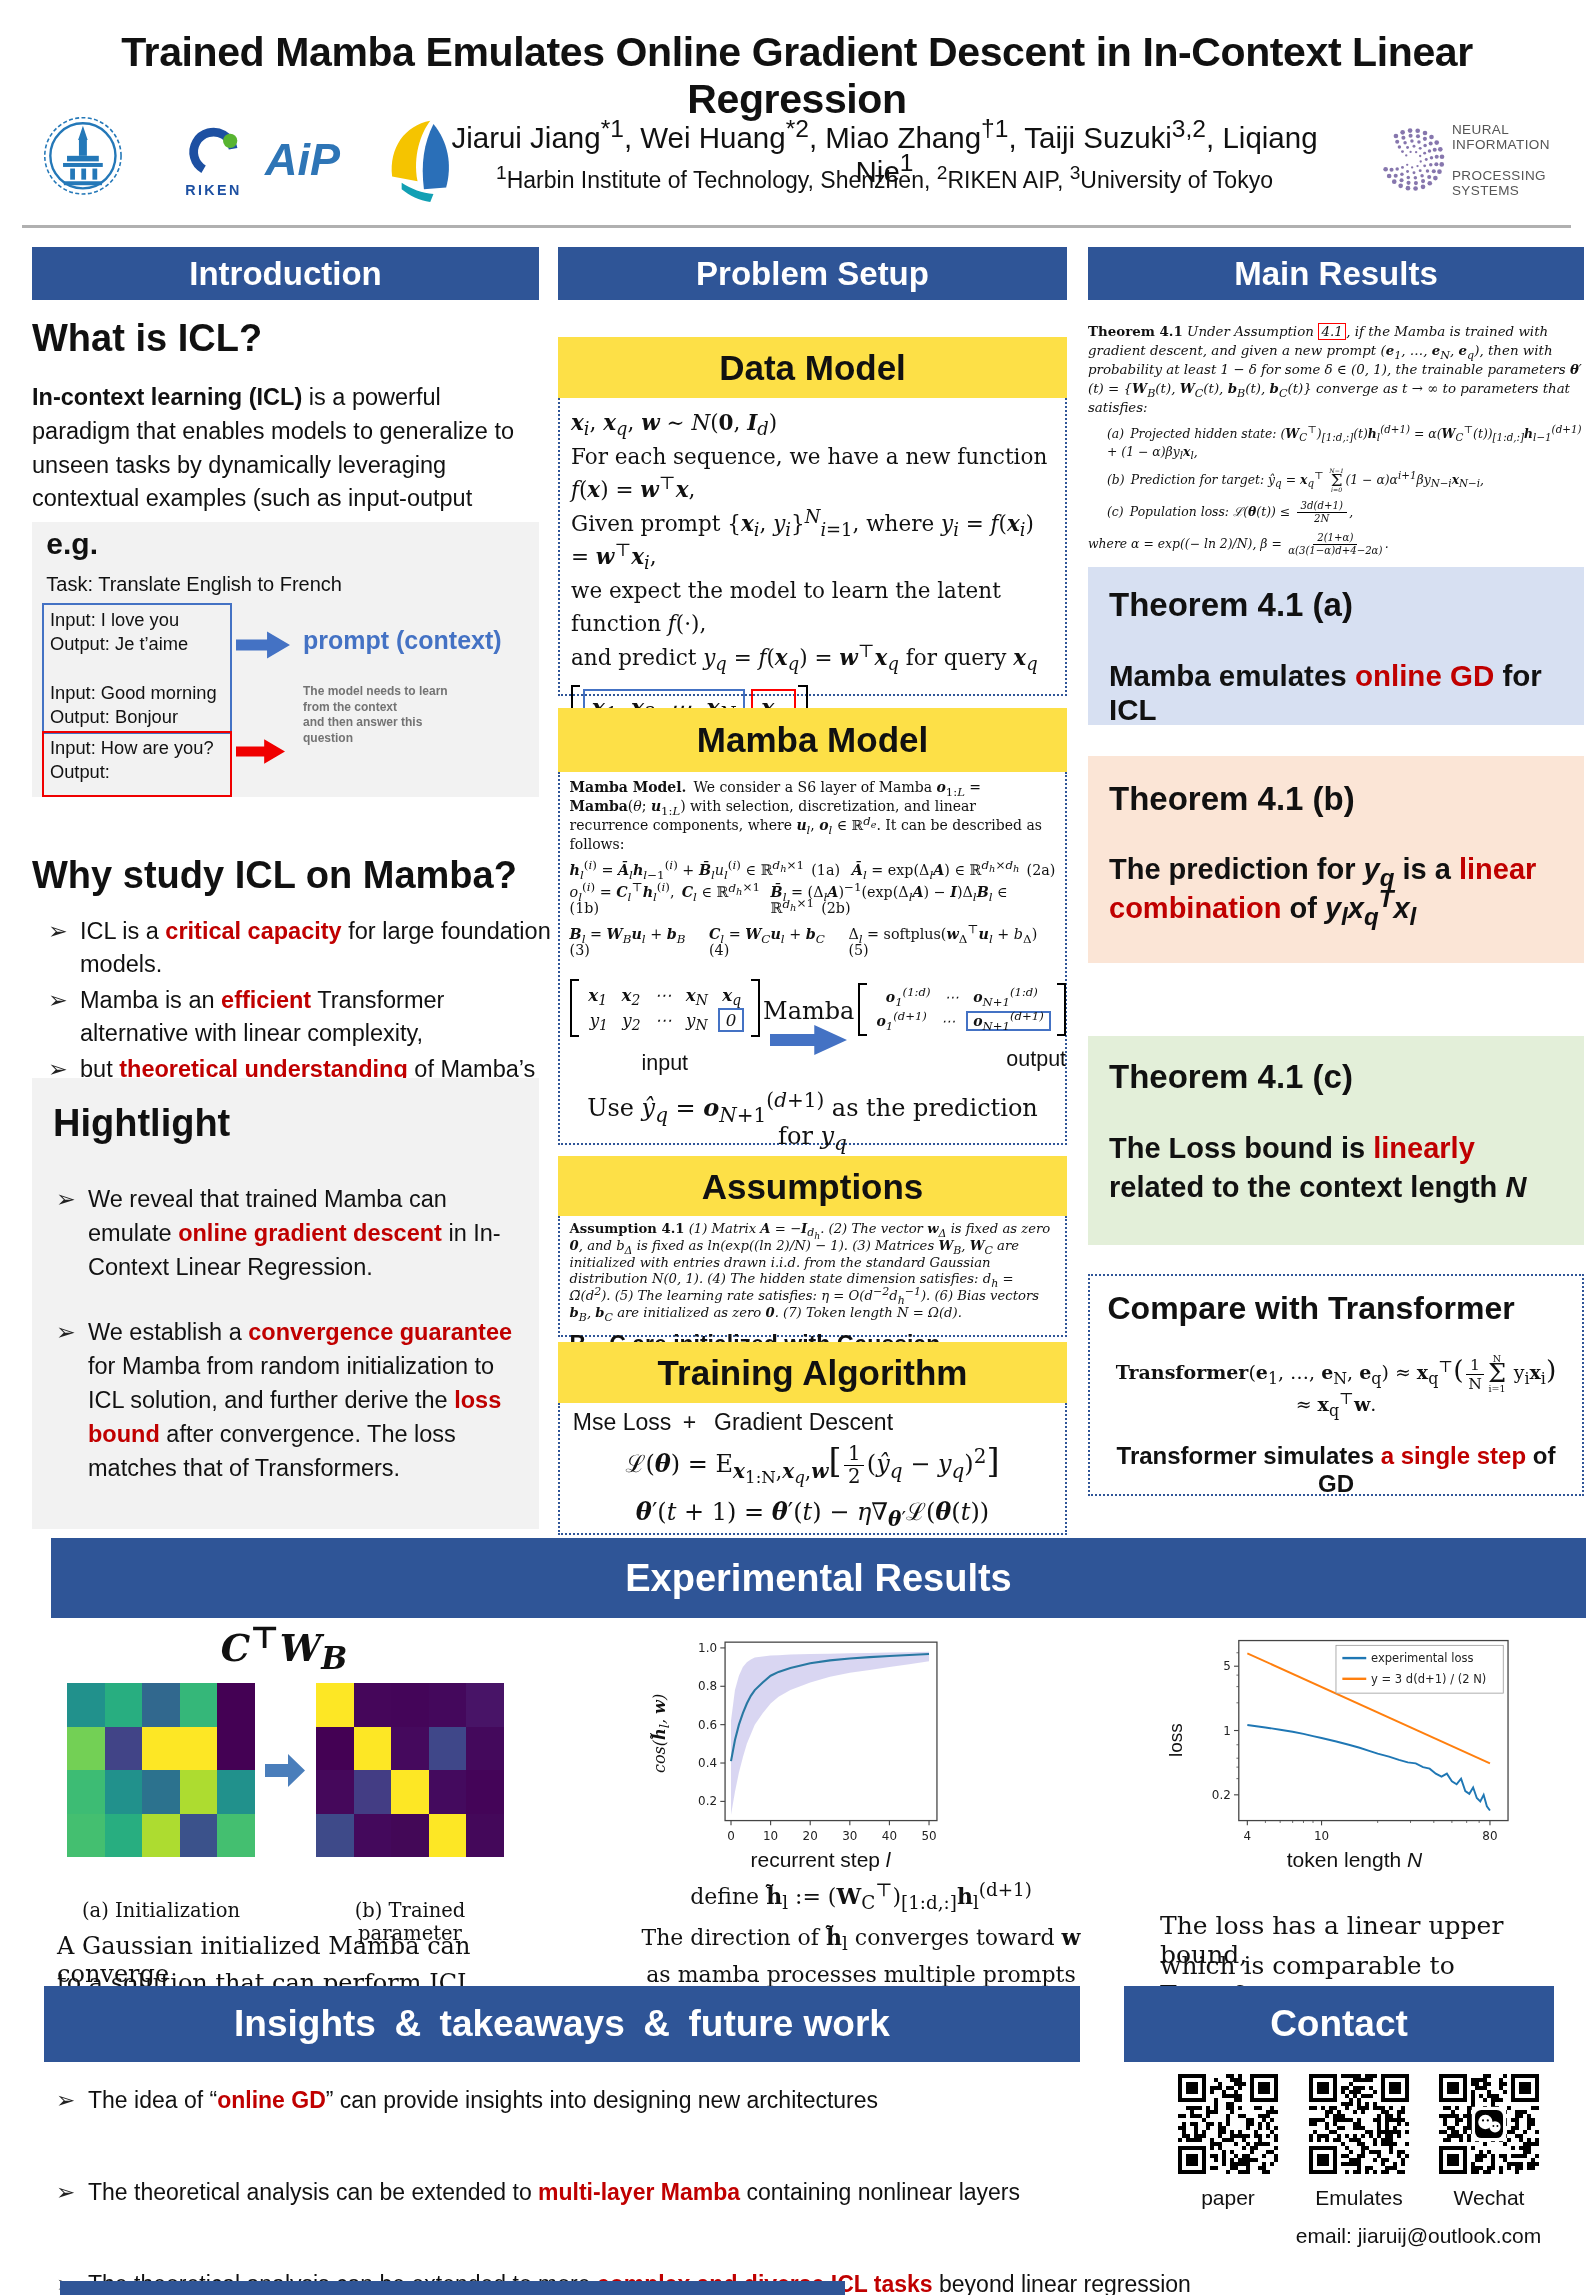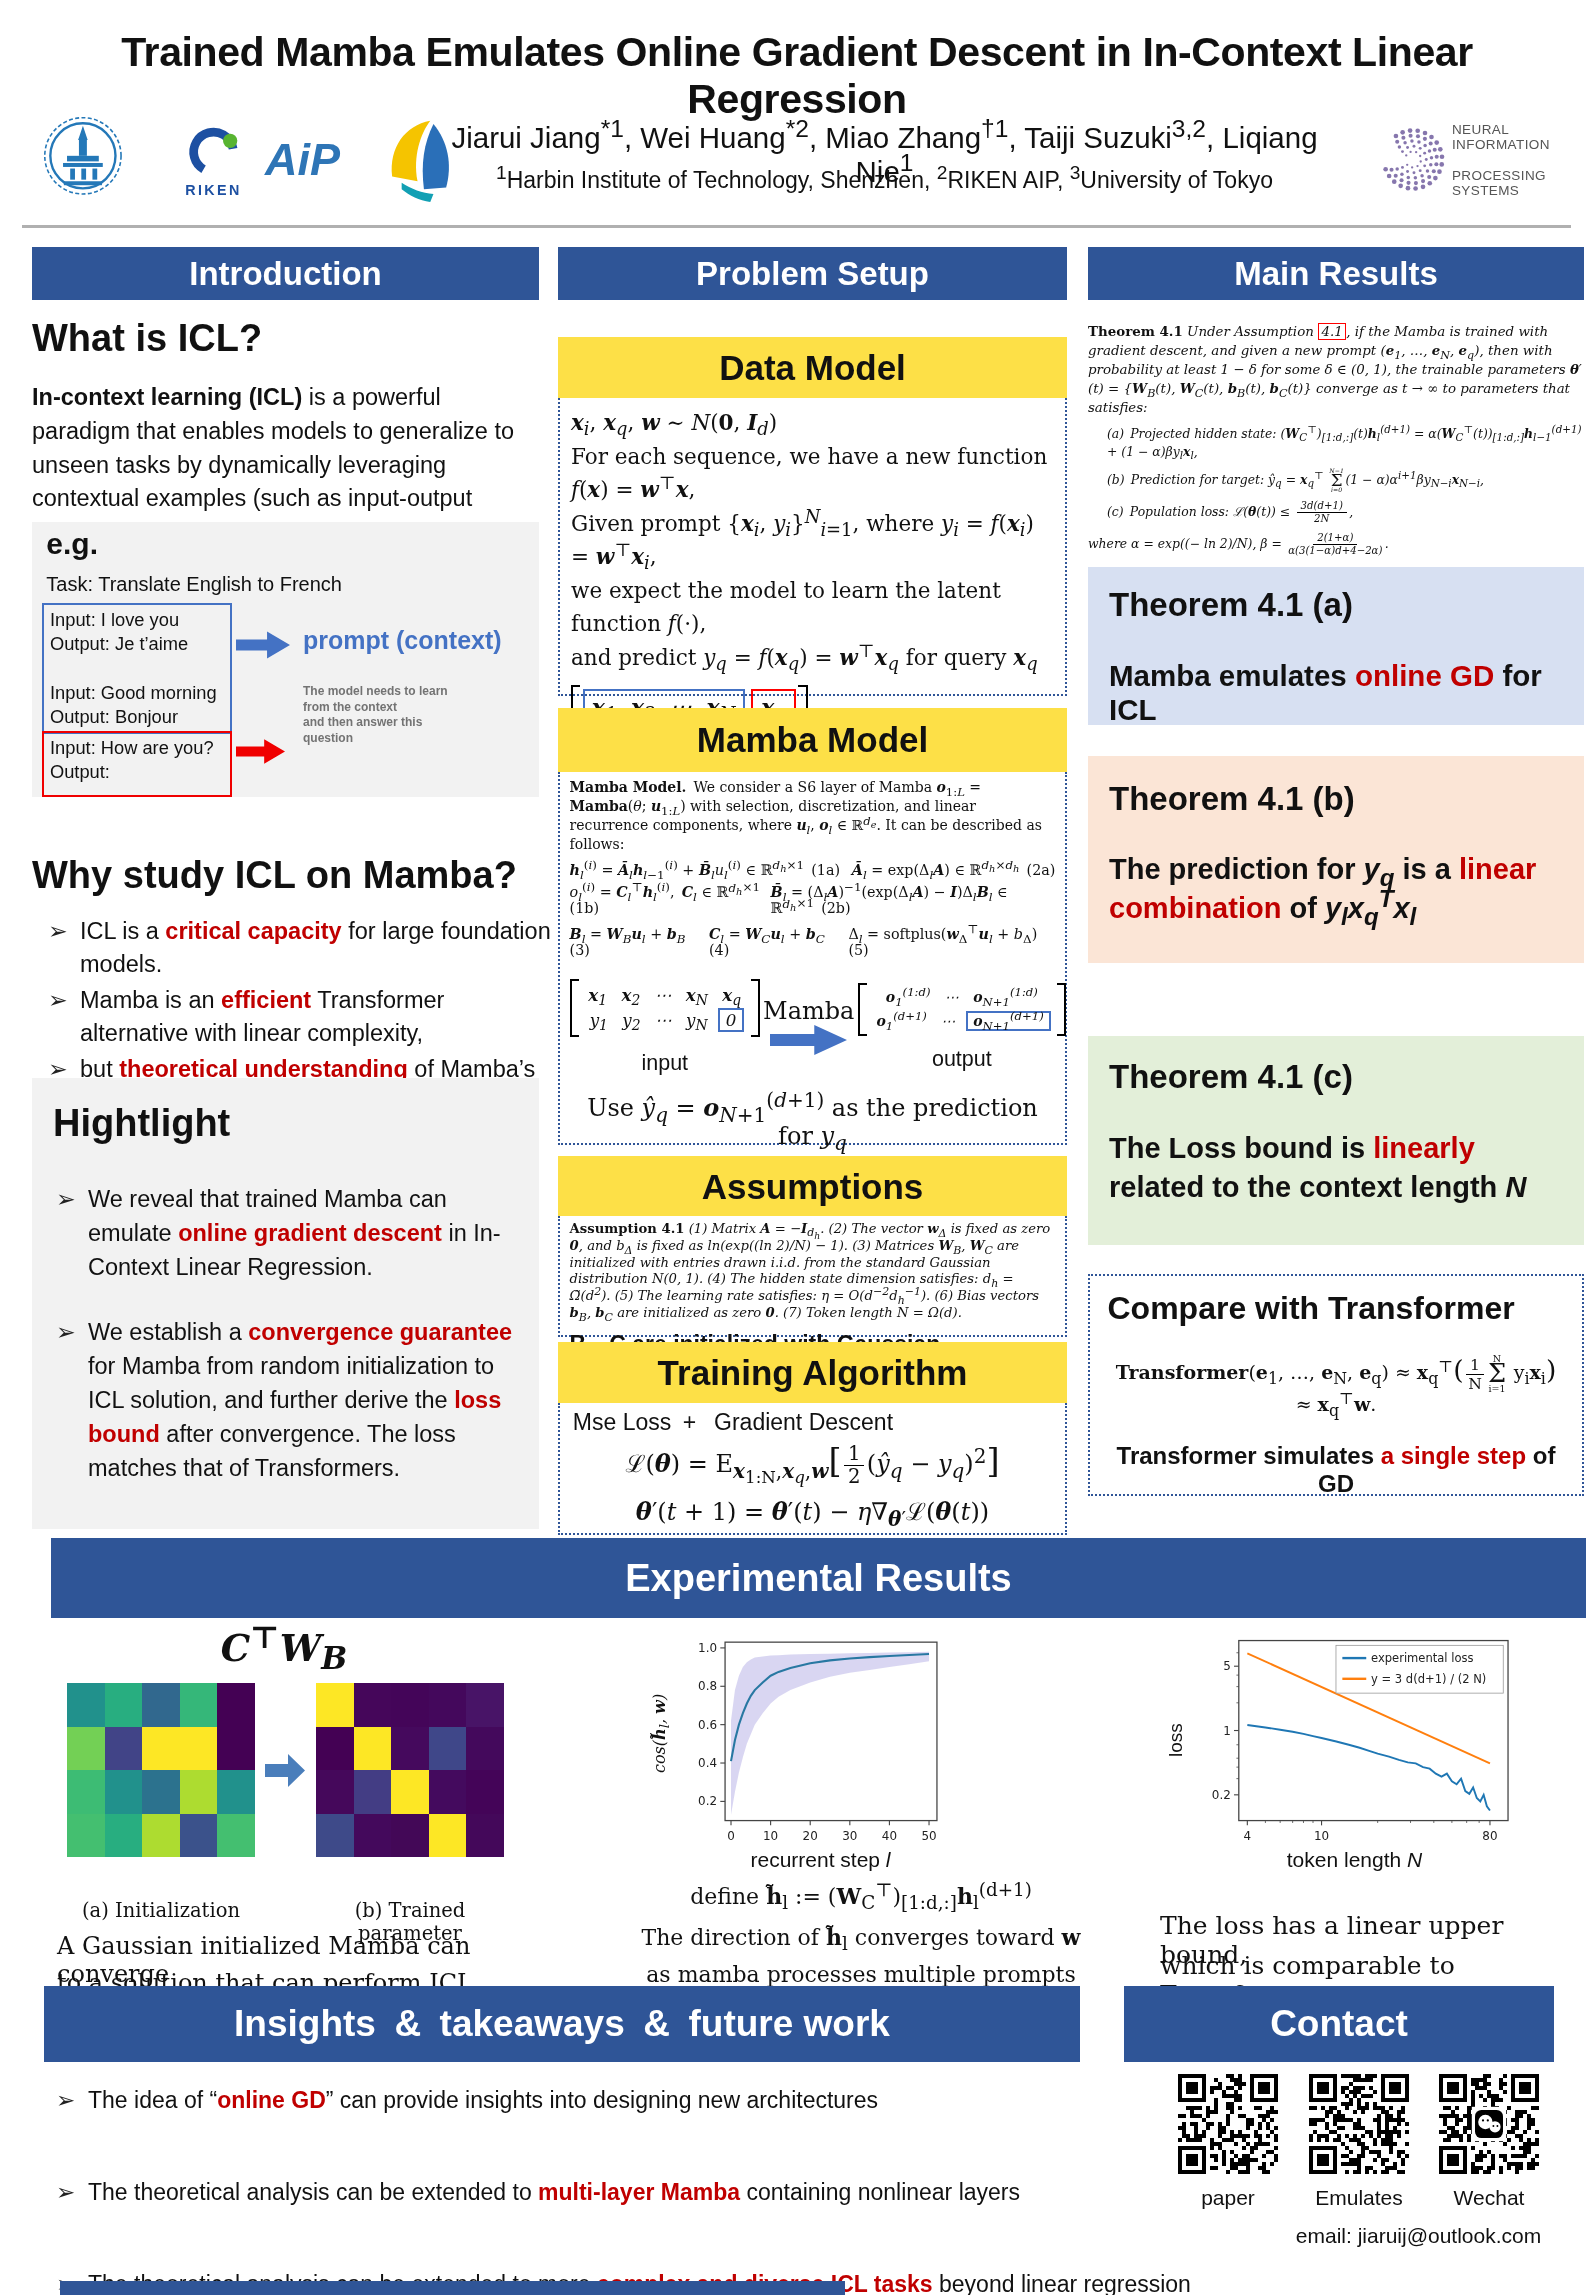--- a/index.html
+++ b/index.html
@@ -285,21 +285,21 @@
         <span class="rb"></span>
       </span>
       <div style="font-size:21.5px;margin-top:11px;">input</div>
     </div>
     <div style="text-align:center;margin:0 3.2px;">
       <div class="dserif" style="font-size:24px;">Mamba</div>
       <svg width="77" height="30" viewBox="0 0 80 40" preserveAspectRatio="none">
           <path d="M0,12 H46 V0 L80,20 46,40 V28 H0 Z" fill="#4472c4"></path>
         </svg>
     </div>
-    <div style="text-align:center;">
+    <div style="text-align:right;">
       <span class="mtx" style="font-size:14px;">
         <span class="lb"></span>
         <span class="mbody">
             <span class="grp2">
           <span class="mrow" style="margin-bottom:3.2px;">
                 <span><b>o</b><sub>1</sub><sup>(1:d)</sup></span>
                 <span>⋯</span>
                 <span><b>o</b><sub>N+1</sub><sup>(1:d)</sup></span>
               </span>
           <span class="mrow">

